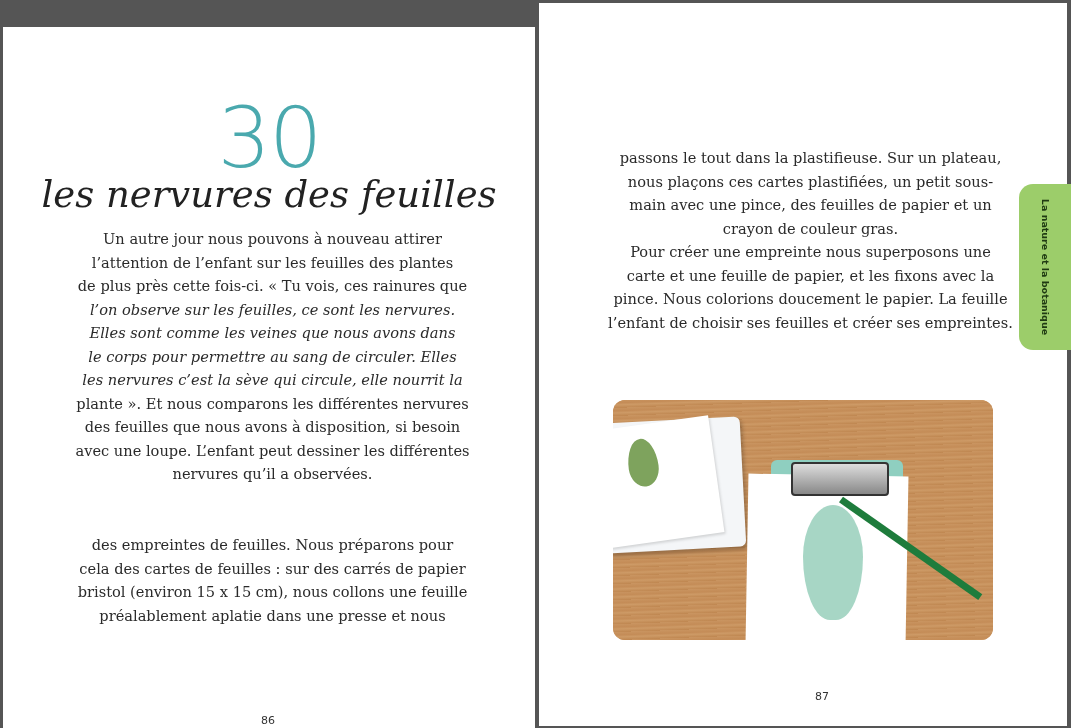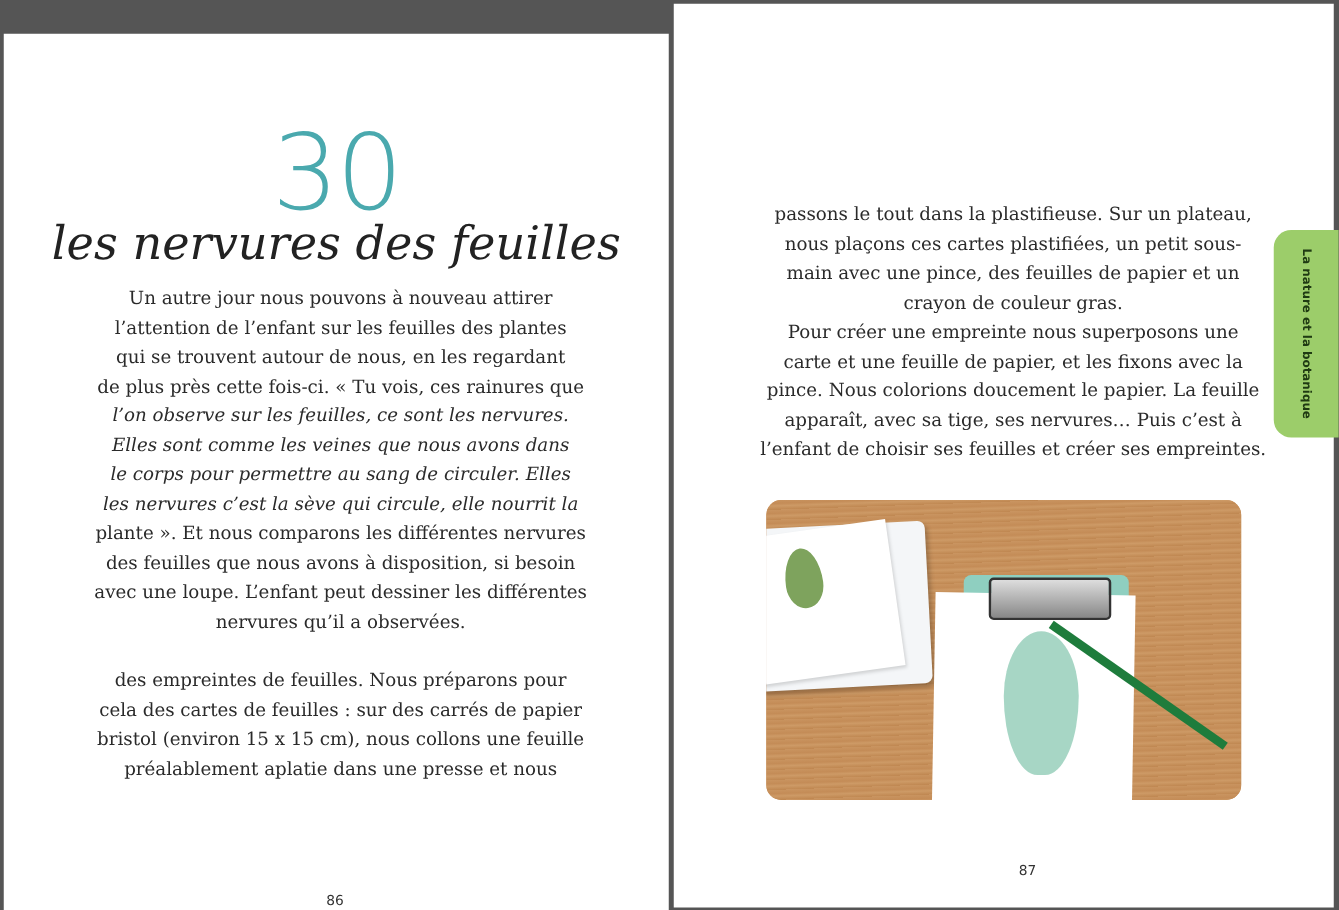--- a/index.html
+++ b/index.html
@@ -6,21 +6,21 @@
     body { width:1071px; height:728px; background:#555; position:relative; overflow:hidden; font-family:"DejaVu Serif", serif; }
     .page { position:absolute; top:3px; height:723px; background:#fff; }
     .page-left { left:3px; width:532px;margin-top:24px; }
     .page-right { left:539px; width:528px; }
     .chapter-num { position:absolute; top:66px; left:0; width:532px; text-align:center; font-family:"DejaVu Sans", sans-serif; font-weight:300; font-size:84px; line-height:90px; color:#4aa9ae; letter-spacing:-2px; }
     .chapter-title { position:absolute; top:148px; left:0; width:532px; text-align:center; font-family:"DejaVu Serif", serif; font-style:italic; font-size:37px; line-height:40px; color:#222; }
     .body-text { position:absolute; text-align:center; font-family:"DejaVu Serif", serif; font-size:14.6px; line-height:23.5px; color:#2a2a2a; }
     .body-text p { margin:0; }
     .left-text { top:200px; left:72px; width:395px; }
     .left-text2 { top:506px; left:72px; width:395px; }
-    .right-text { top:157px; left:64px; width:415px; }
+    .right-text { top:143px; left:64px; width:415px; }
     .page-num { position:absolute; top:687px; font-family:"DejaVu Sans", sans-serif; font-size:11px; color:#333; }
     .pn-left { left:258px; }
     .pn-right { left:276px; }
     .side-tab { position:absolute; top:184px; left:1019px; width:52px; height:166px; background:#9ccd6a; border-radius:14px 0 0 14px; }
     .side-tab-label { position:absolute; top:83px; left:26px; transform:translate(-50%,-50%) rotate(90deg); white-space:nowrap; font-family:"DejaVu Sans", sans-serif; font-weight:bold; font-size:9.5px; color:#1f3a12; }
     .photo { position:absolute; top:400px; left:613px; width:380px; height:240px; border-radius:12px; overflow:hidden; background:#c8925c; }
     .wood { position:absolute; inset:0; background:repeating-linear-gradient(178deg, #c99460 0px, #c48c57 3px, #cd9a66 5px, #c08852 8px); }
     .card-stack { position:absolute; left:-10px; top:20px; width:140px; height:130px; background:#f4f6f8; transform:rotate(-3deg); border-radius:6px; box-shadow:2px 3px 4px rgba(0,0,0,0.25); }
     .card-top { position:absolute; left:-4px; top:2px; width:118px; height:118px; background:#fff; transform:rotate(-5deg); box-shadow:1px 2px 3px rgba(0,0,0,0.15); }
     .leaf { position:absolute; left:32px; top:14px; width:30px; height:48px; background:#7ea35d; border-radius:50% 50% 50% 50% / 60% 60% 40% 40%; }
@@ -32,21 +32,20 @@
   </style>
 </head>
 <body>
 
 <div class="page page-left">
   <div class="chapter-num">30</div>
   <div class="chapter-title">les nervures des feuilles</div>
   <div class="body-text left-text">
     <p>Un autre jour nous pouvons à nouveau attirer</p>
     <p>l’attention de l’enfant sur les feuilles des plantes</p>
-    <p>qui se trouvent autour de nous, en les regardant</p>
     <p>de plus près cette fois-ci. « Tu vois, ces rainures que</p>
     <p style="font-style:italic">l’on observe sur les feuilles, ce sont les nervures.</p>
     <p style="font-style:italic">Elles sont comme les veines que nous avons dans</p>
     <p style="font-style:italic">le corps pour permettre au sang de circuler. Elles</p>
     <p style="font-style:italic">les nervures c’est la sève qui circule, elle nourrit la</p>
     <p>plante ». Et nous comparons les différentes nervures</p>
     <p>des feuilles que nous avons à disposition, si besoin</p>
     <p>avec une loupe. L’enfant peut dessiner les différentes</p>
     <p>nervures qu’il a observées.</p>
   </div>
@@ -61,21 +60,20 @@
 
 <div class="page page-right">
   <div class="body-text right-text">
     <p>passons le tout dans la plastifieuse. Sur un plateau,</p>
     <p>nous plaçons ces cartes plastifiées, un petit sous-</p>
     <p>main avec une pince, des feuilles de papier et un</p>
     <p>crayon de couleur gras.</p>
     <p>Pour créer une empreinte nous superposons une</p>
     <p>carte et une feuille de papier, et les fixons avec la</p>
     <p>pince. Nous colorions doucement le papier. La feuille</p>
-    <p>apparaît, avec sa tige, ses nervures… Puis c’est à</p>
     <p>l’enfant de choisir ses feuilles et créer ses empreintes.</p>
   </div>
   <div class="page-num pn-right">87</div>
 </div>
 
 <div class="photo" title="Leaf cards and a clipboard with a green leaf rubbing and a green pencil on a wooden table">
   <div class="wood"></div>
   <div class="card-stack">
     <div class="card-top">
       <div class="leaf"></div>

